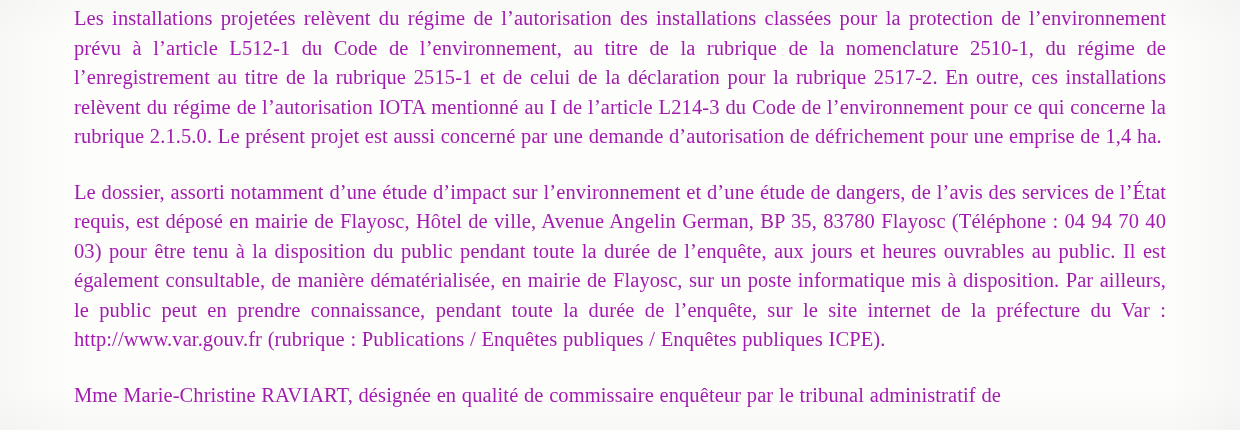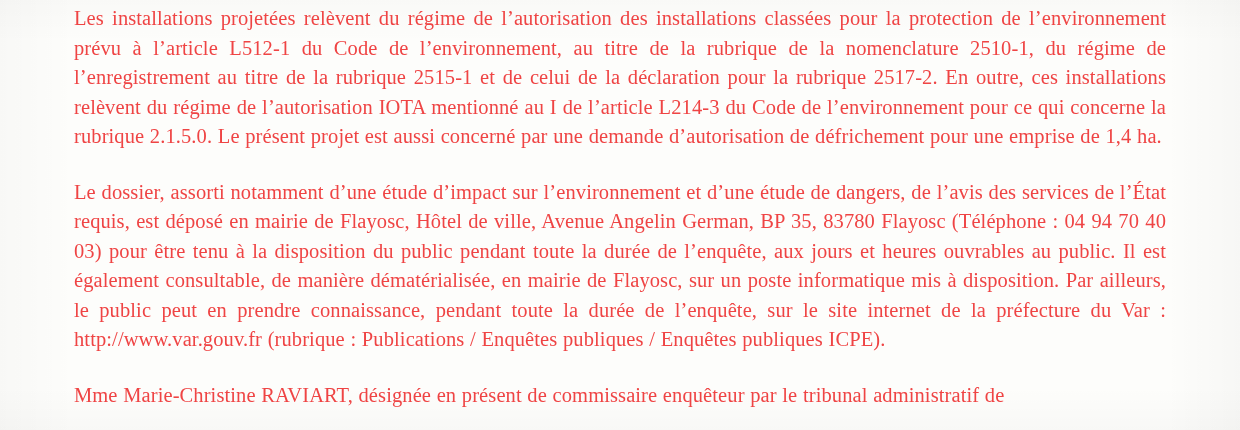--- a/index.html
+++ b/index.html
@@ -33,35 +33,35 @@
   .doc-body {
     position: absolute;
     left: 74px;
     top: 4px;
     width: 1092px;
   }
   p.para {
     margin: 0 0 26px 0;
     font-size: 20.5px;
     line-height: 29.5px;
-    color: #ef4444;
+    color: #a21caf;
     text-align: justify;
     text-justify: inter-word;
     letter-spacing: 0.1px;
     word-spacing: 0.4px;
   }
   p.para:last-child {
     margin-bottom: 0;
   }
   .clipped-last {
     overflow: hidden;
   }
 </style>
 </head>
 <body>
 
 <div id="page">
   <div class="doc-body">
     <p class="para">Les installations projetées relèvent du régime de l’autorisation des installations classées pour la protection de l’environnement prévu à l’article L512-1 du Code de l’environnement, au titre de la rubrique de la nomenclature 2510-1, du régime de l’enregistrement au titre de la rubrique 2515-1 et de celui de la déclaration pour la rubrique 2517-2. En outre, ces installations relèvent du régime de l’autorisation IOTA mentionné au I de l’article L214-3 du Code de l’environnement pour ce qui concerne la rubrique 2.1.5.0. Le présent projet est aussi concerné par une demande d’autorisation de défrichement pour une emprise de 1,4 ha.</p>
     <p class="para">Le dossier, assorti notamment d’une étude d’impact sur l’environnement et d’une étude de dangers, de l’avis des services de l’État requis, est déposé en mairie de Flayosc, Hôtel de ville, Avenue Angelin German, BP 35, 83780 Flayosc (Téléphone : 04 94 70 40 03) pour être tenu à la disposition du public pendant toute la durée de l’enquête, aux jours et heures ouvrables au public. Il est également consultable, de manière dématérialisée, en mairie de Flayosc, sur un poste informatique mis à disposition. Par ailleurs, le public peut en prendre connaissance, pendant toute la durée de l’enquête, sur le site internet de la préfecture du Var : http://www.var.gouv.fr (rubrique : Publications / Enquêtes publiques / Enquêtes publiques ICPE).</p>
-    <p class="para clipped-last">Mme Marie-Christine RAVIART, désignée en présent de commissaire enquêteur par le tribunal administratif de</p>
+    <p class="para clipped-last">Mme Marie-Christine RAVIART, désignée en qualité de commissaire enquêteur par le tribunal administratif de</p>
   </div>
 </div>
 
 </body></html>

